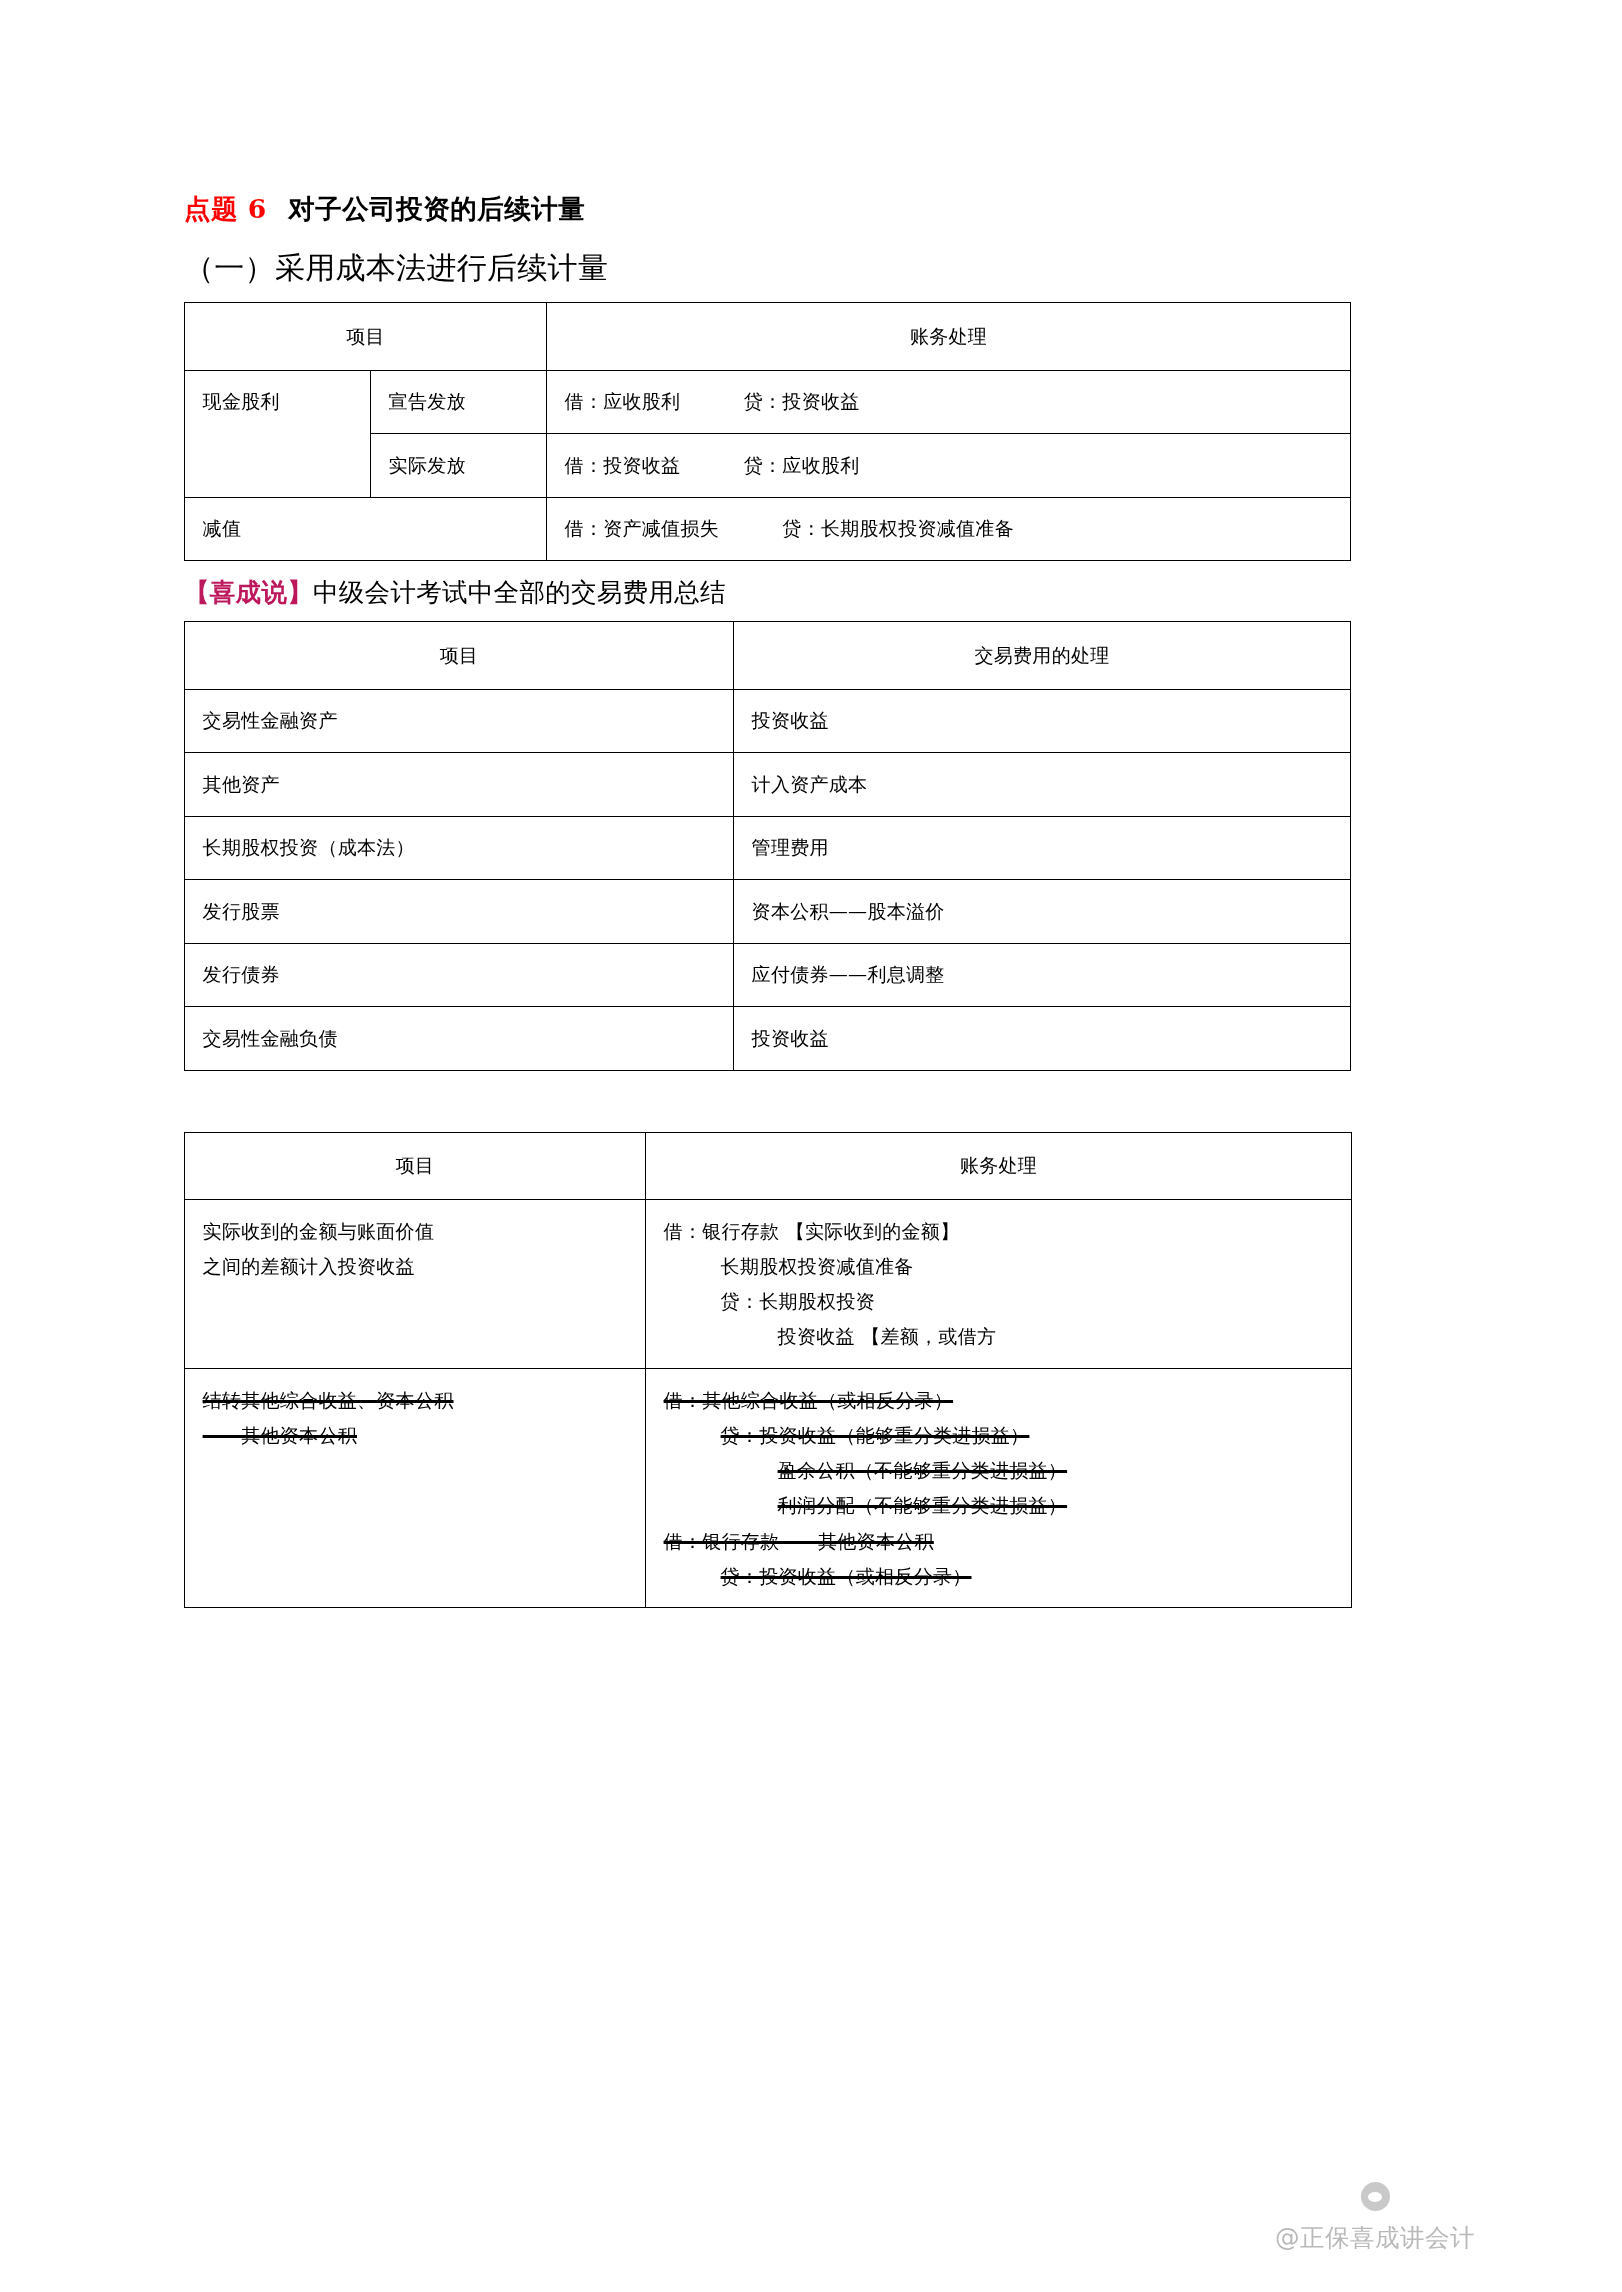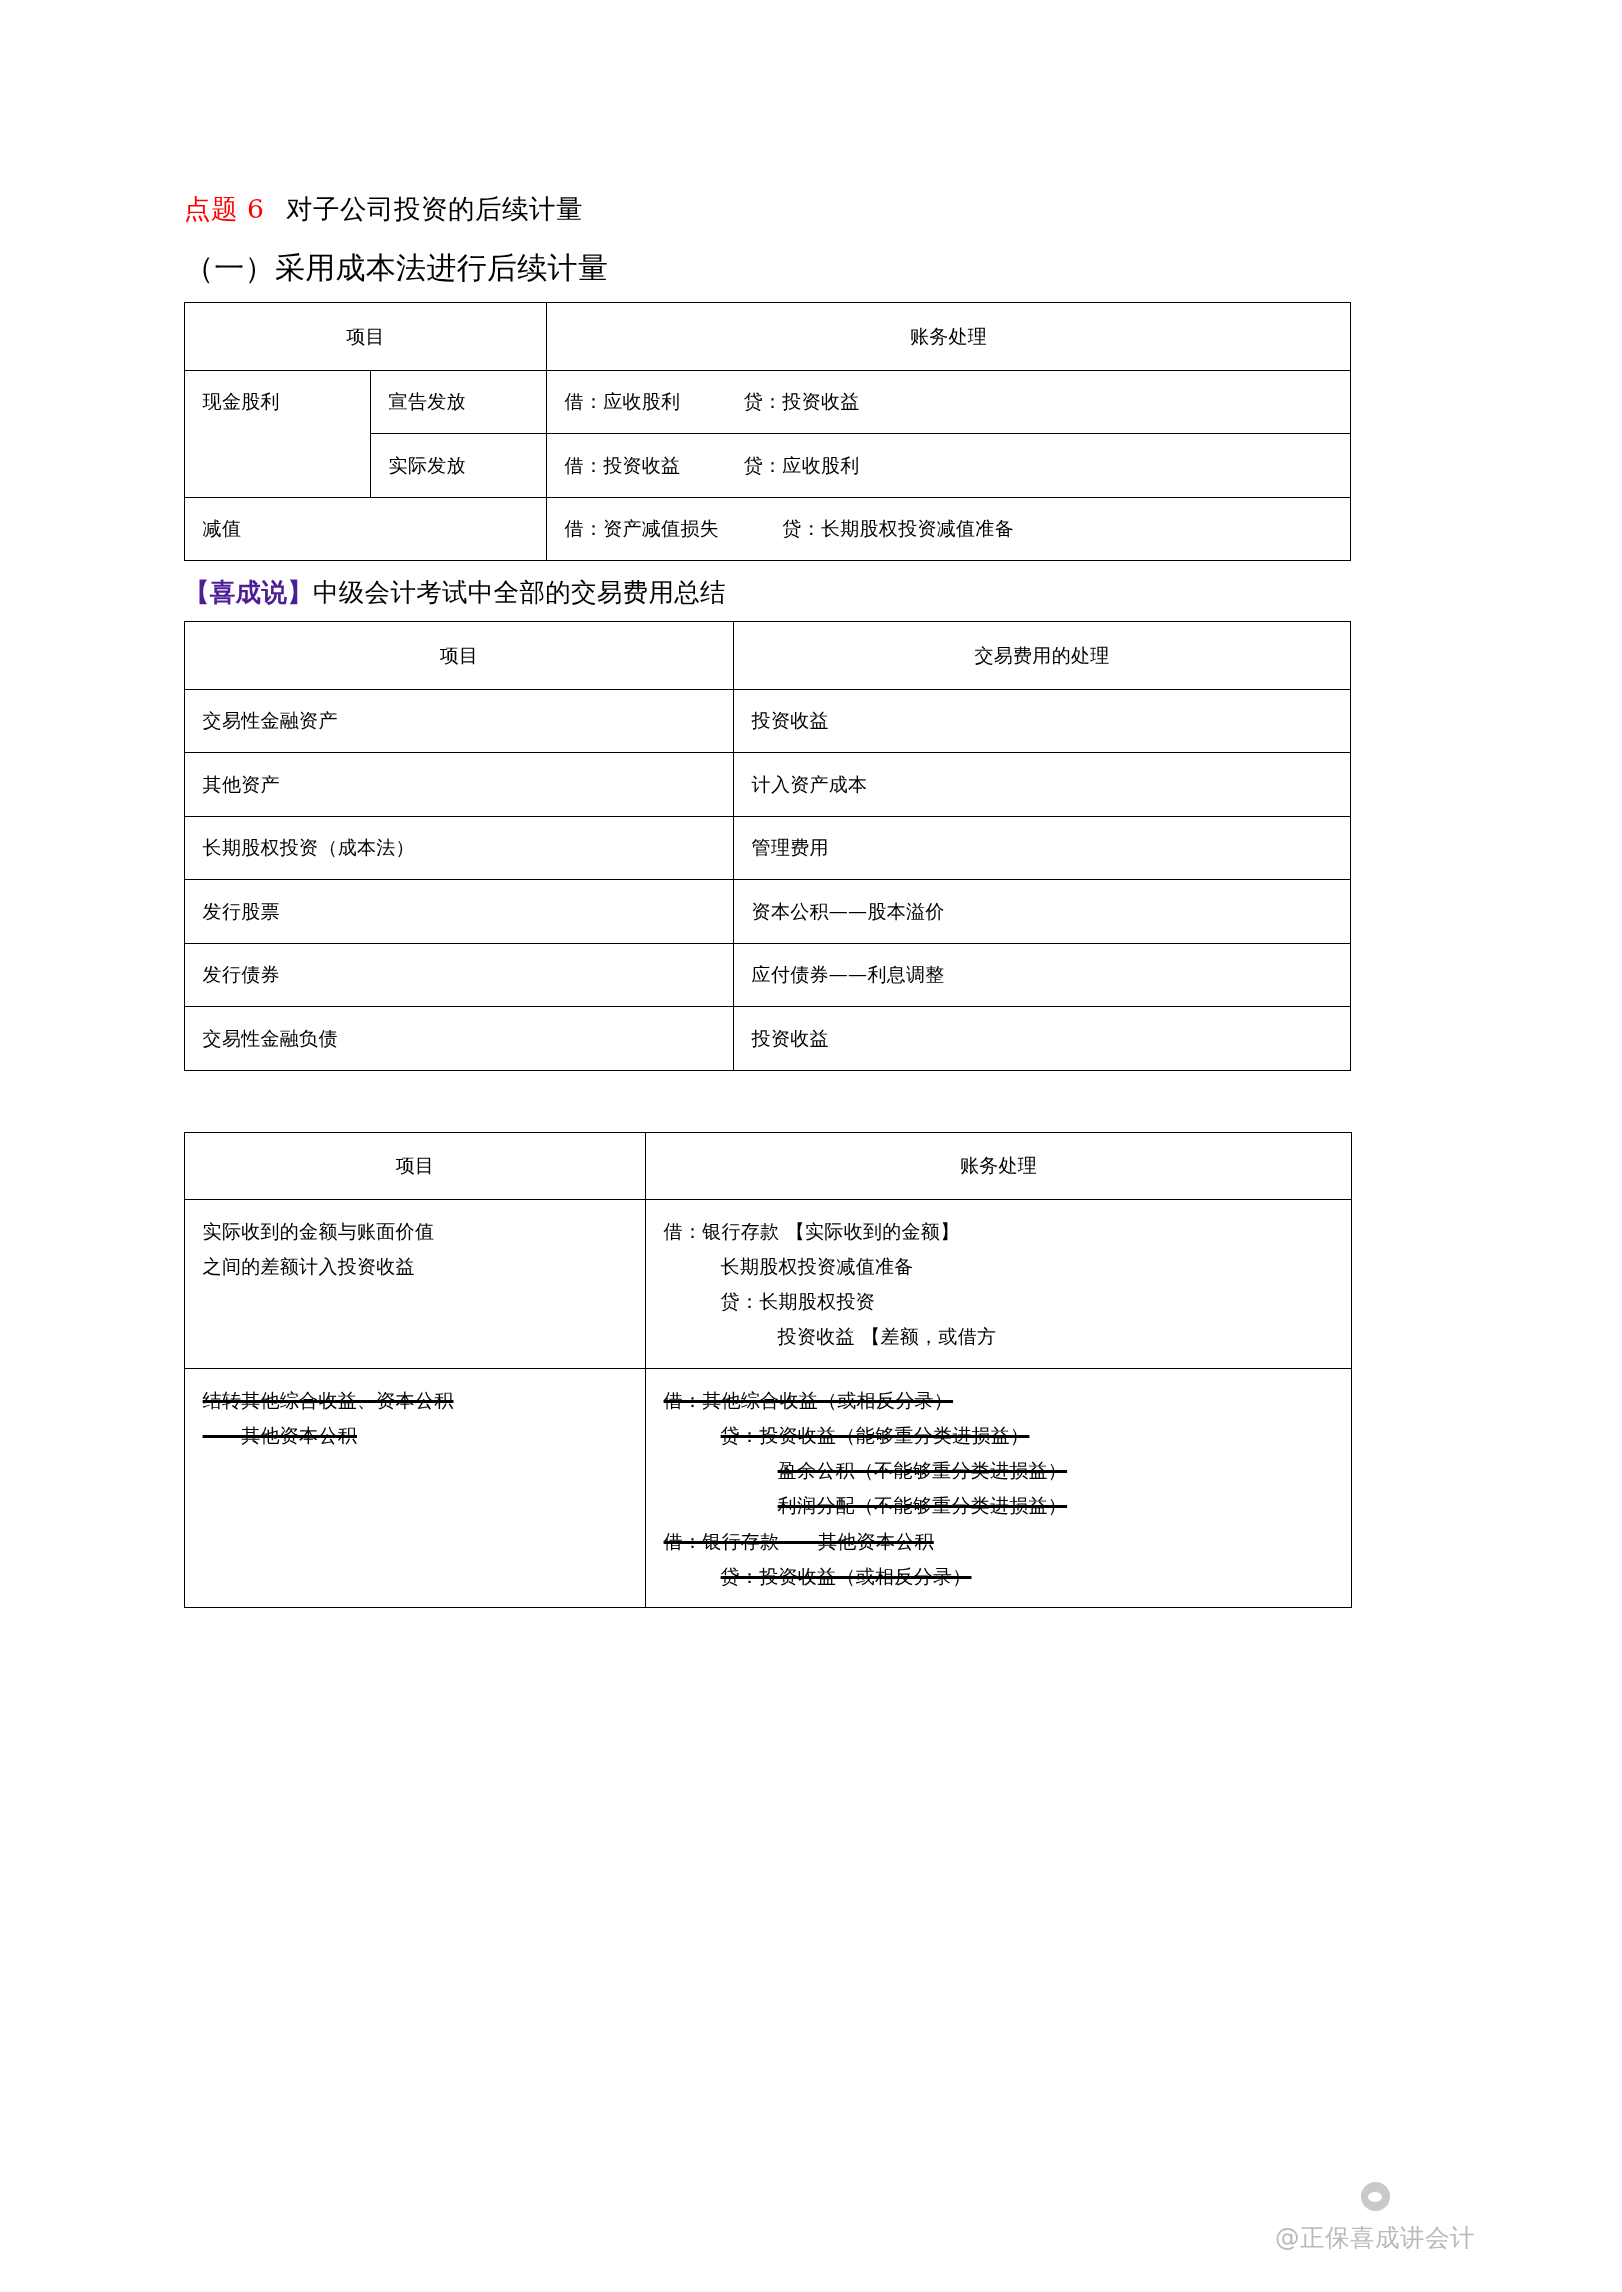--- a/index.html
+++ b/index.html
@@ -24,21 +24,21 @@
   }
   .content {
     position: absolute;
     left: 184px;
     top: 192px;
     width: 1172px;
   }
 
   
   .heading {
-    font-weight: normal;
+    font-weight: bold;
     font-size: 26.5px;
     line-height: 1.3;
     margin: 0 0 21.6px 0;
     letter-spacing: 0.5px;
   }
   .heading .tag {
     color: #ff0000;
   }
   .heading .gap {
     display: inline-block;
@@ -50,21 +50,21 @@
     margin: 0 0 13.7px 0;
     letter-spacing: 0.3px;
   }
   .note-line {
     font-size: 25.5px;
     line-height: 1.35;
     margin: 13.7px 0 11.8px 0;
     letter-spacing: 0.3px;
   }
   .note-line .tag {
-    color: #4c1d95;
+    color: #be185d;
     font-weight: bold;
   }
 
   
   table.doc {
     border-collapse: collapse;
     width: 1166px;
     table-layout: fixed;
   }
   table.doc td, table.doc th {

